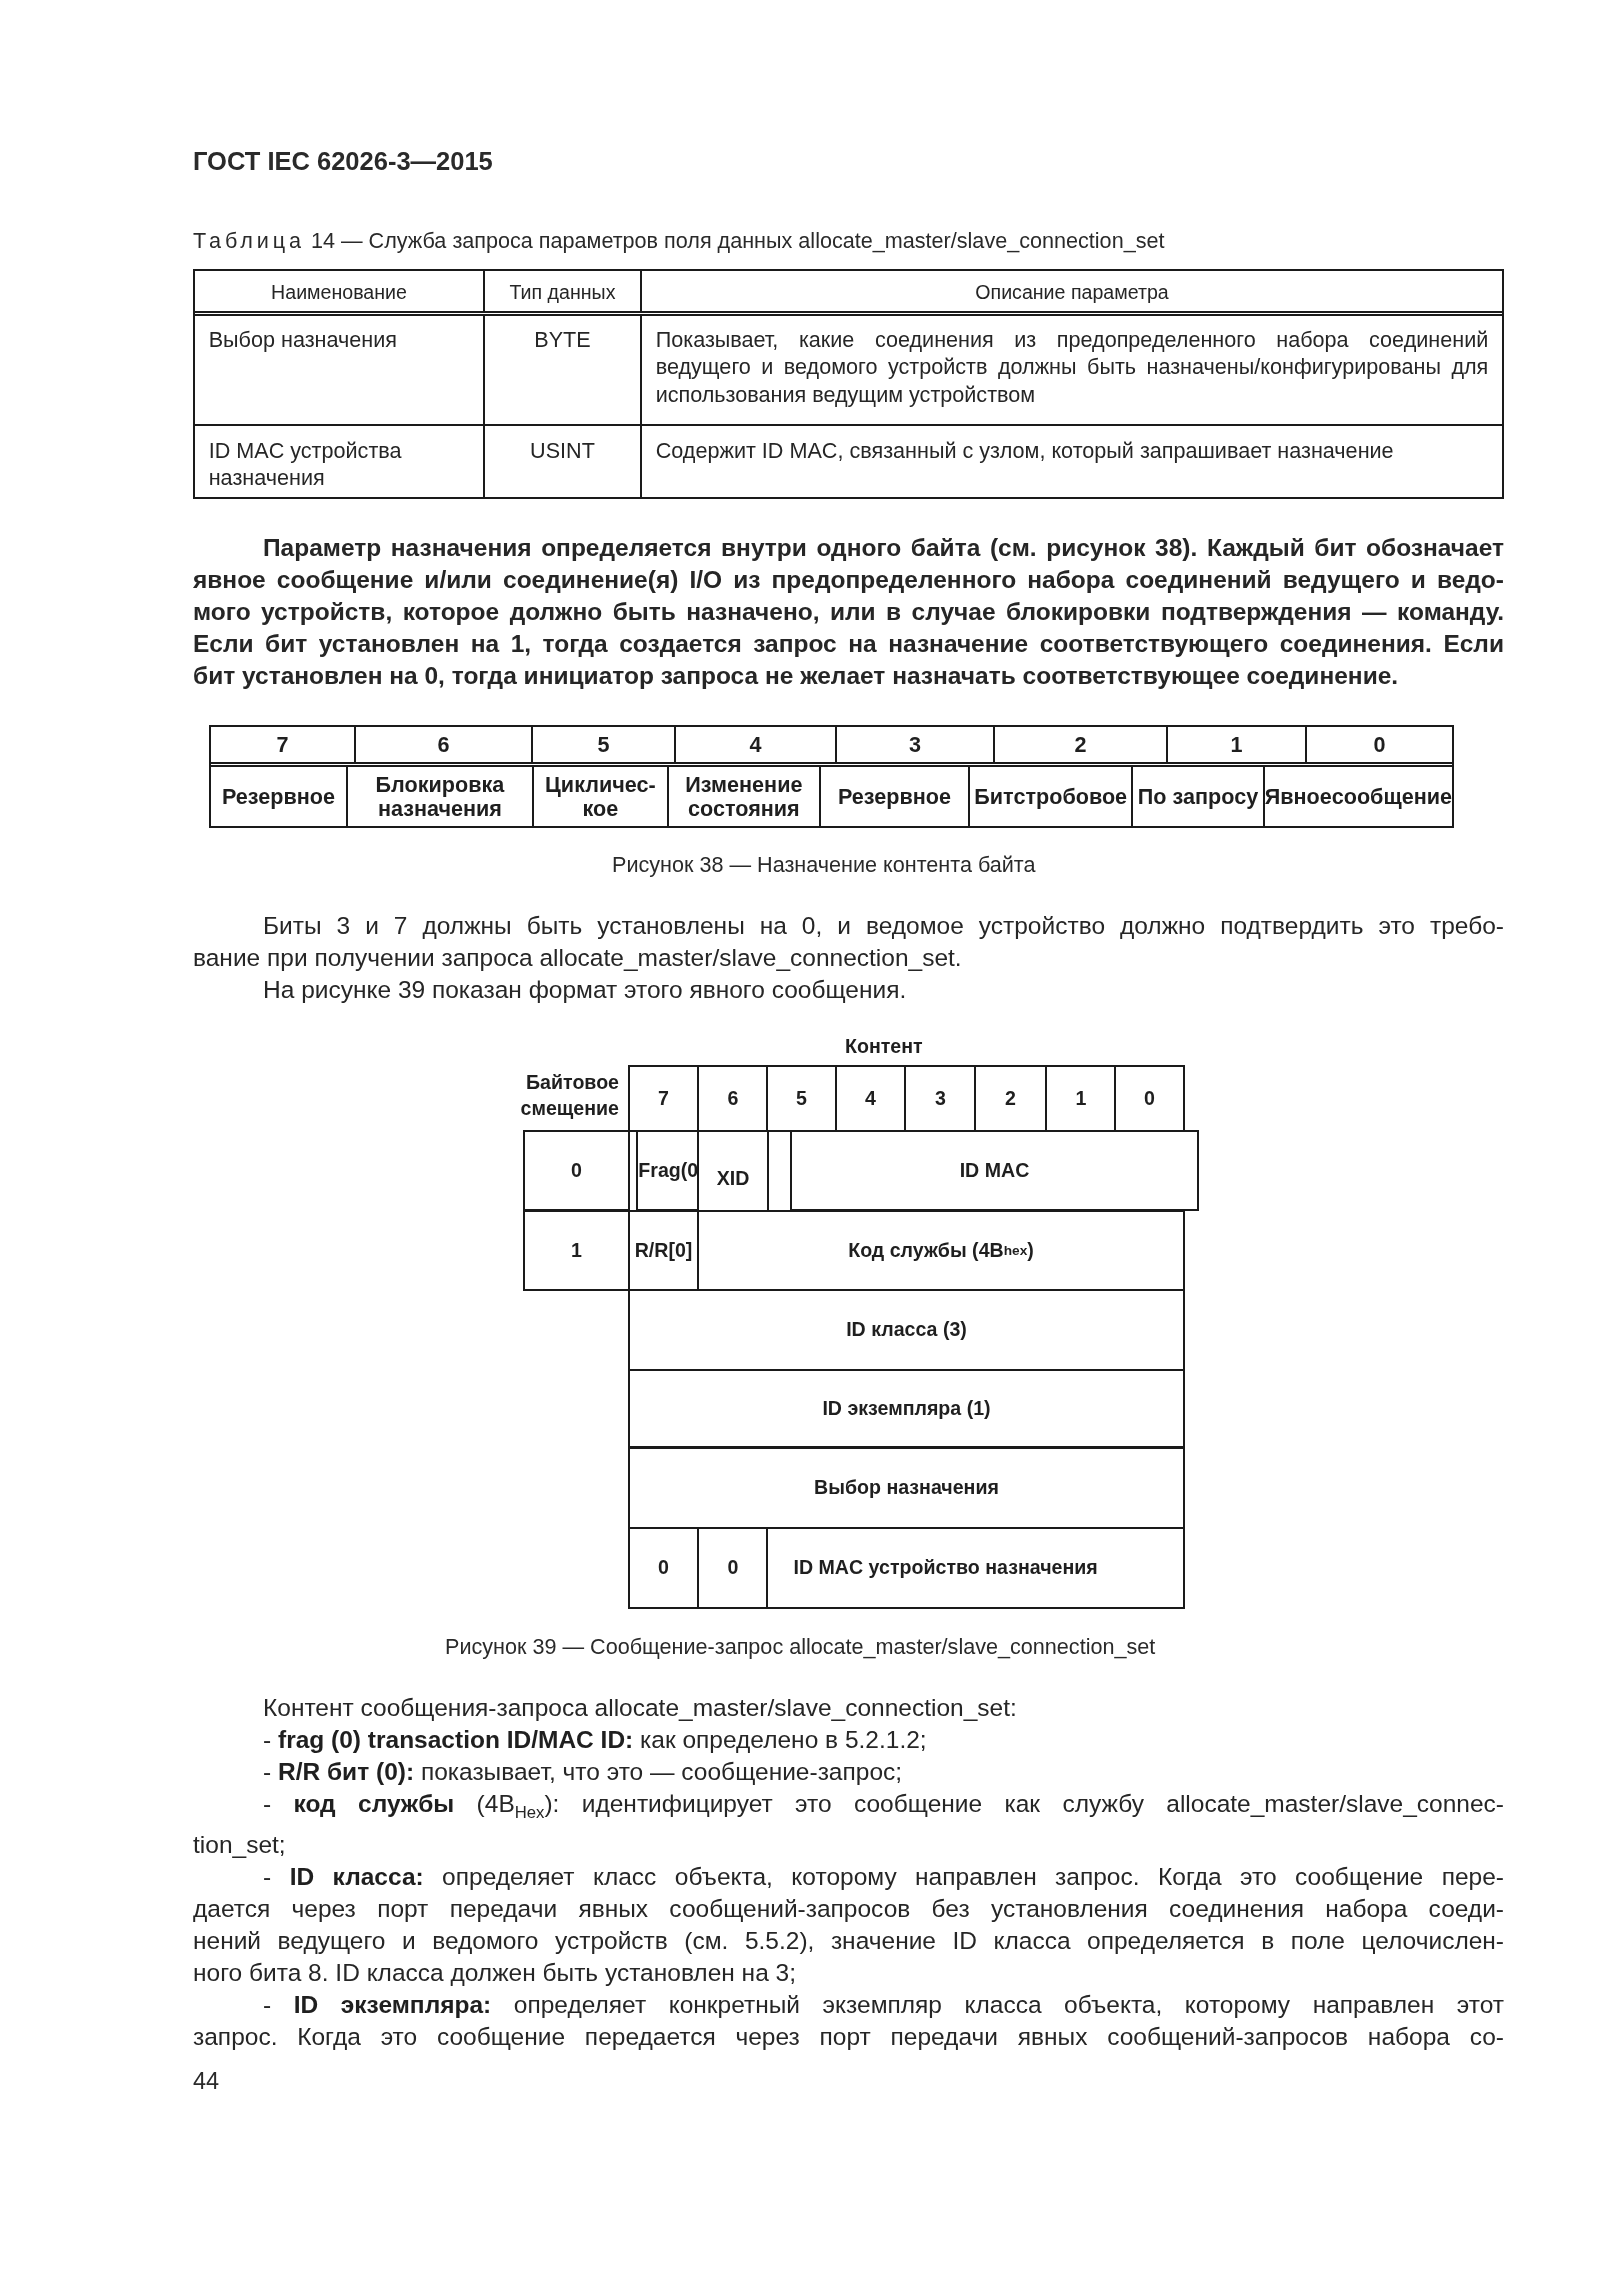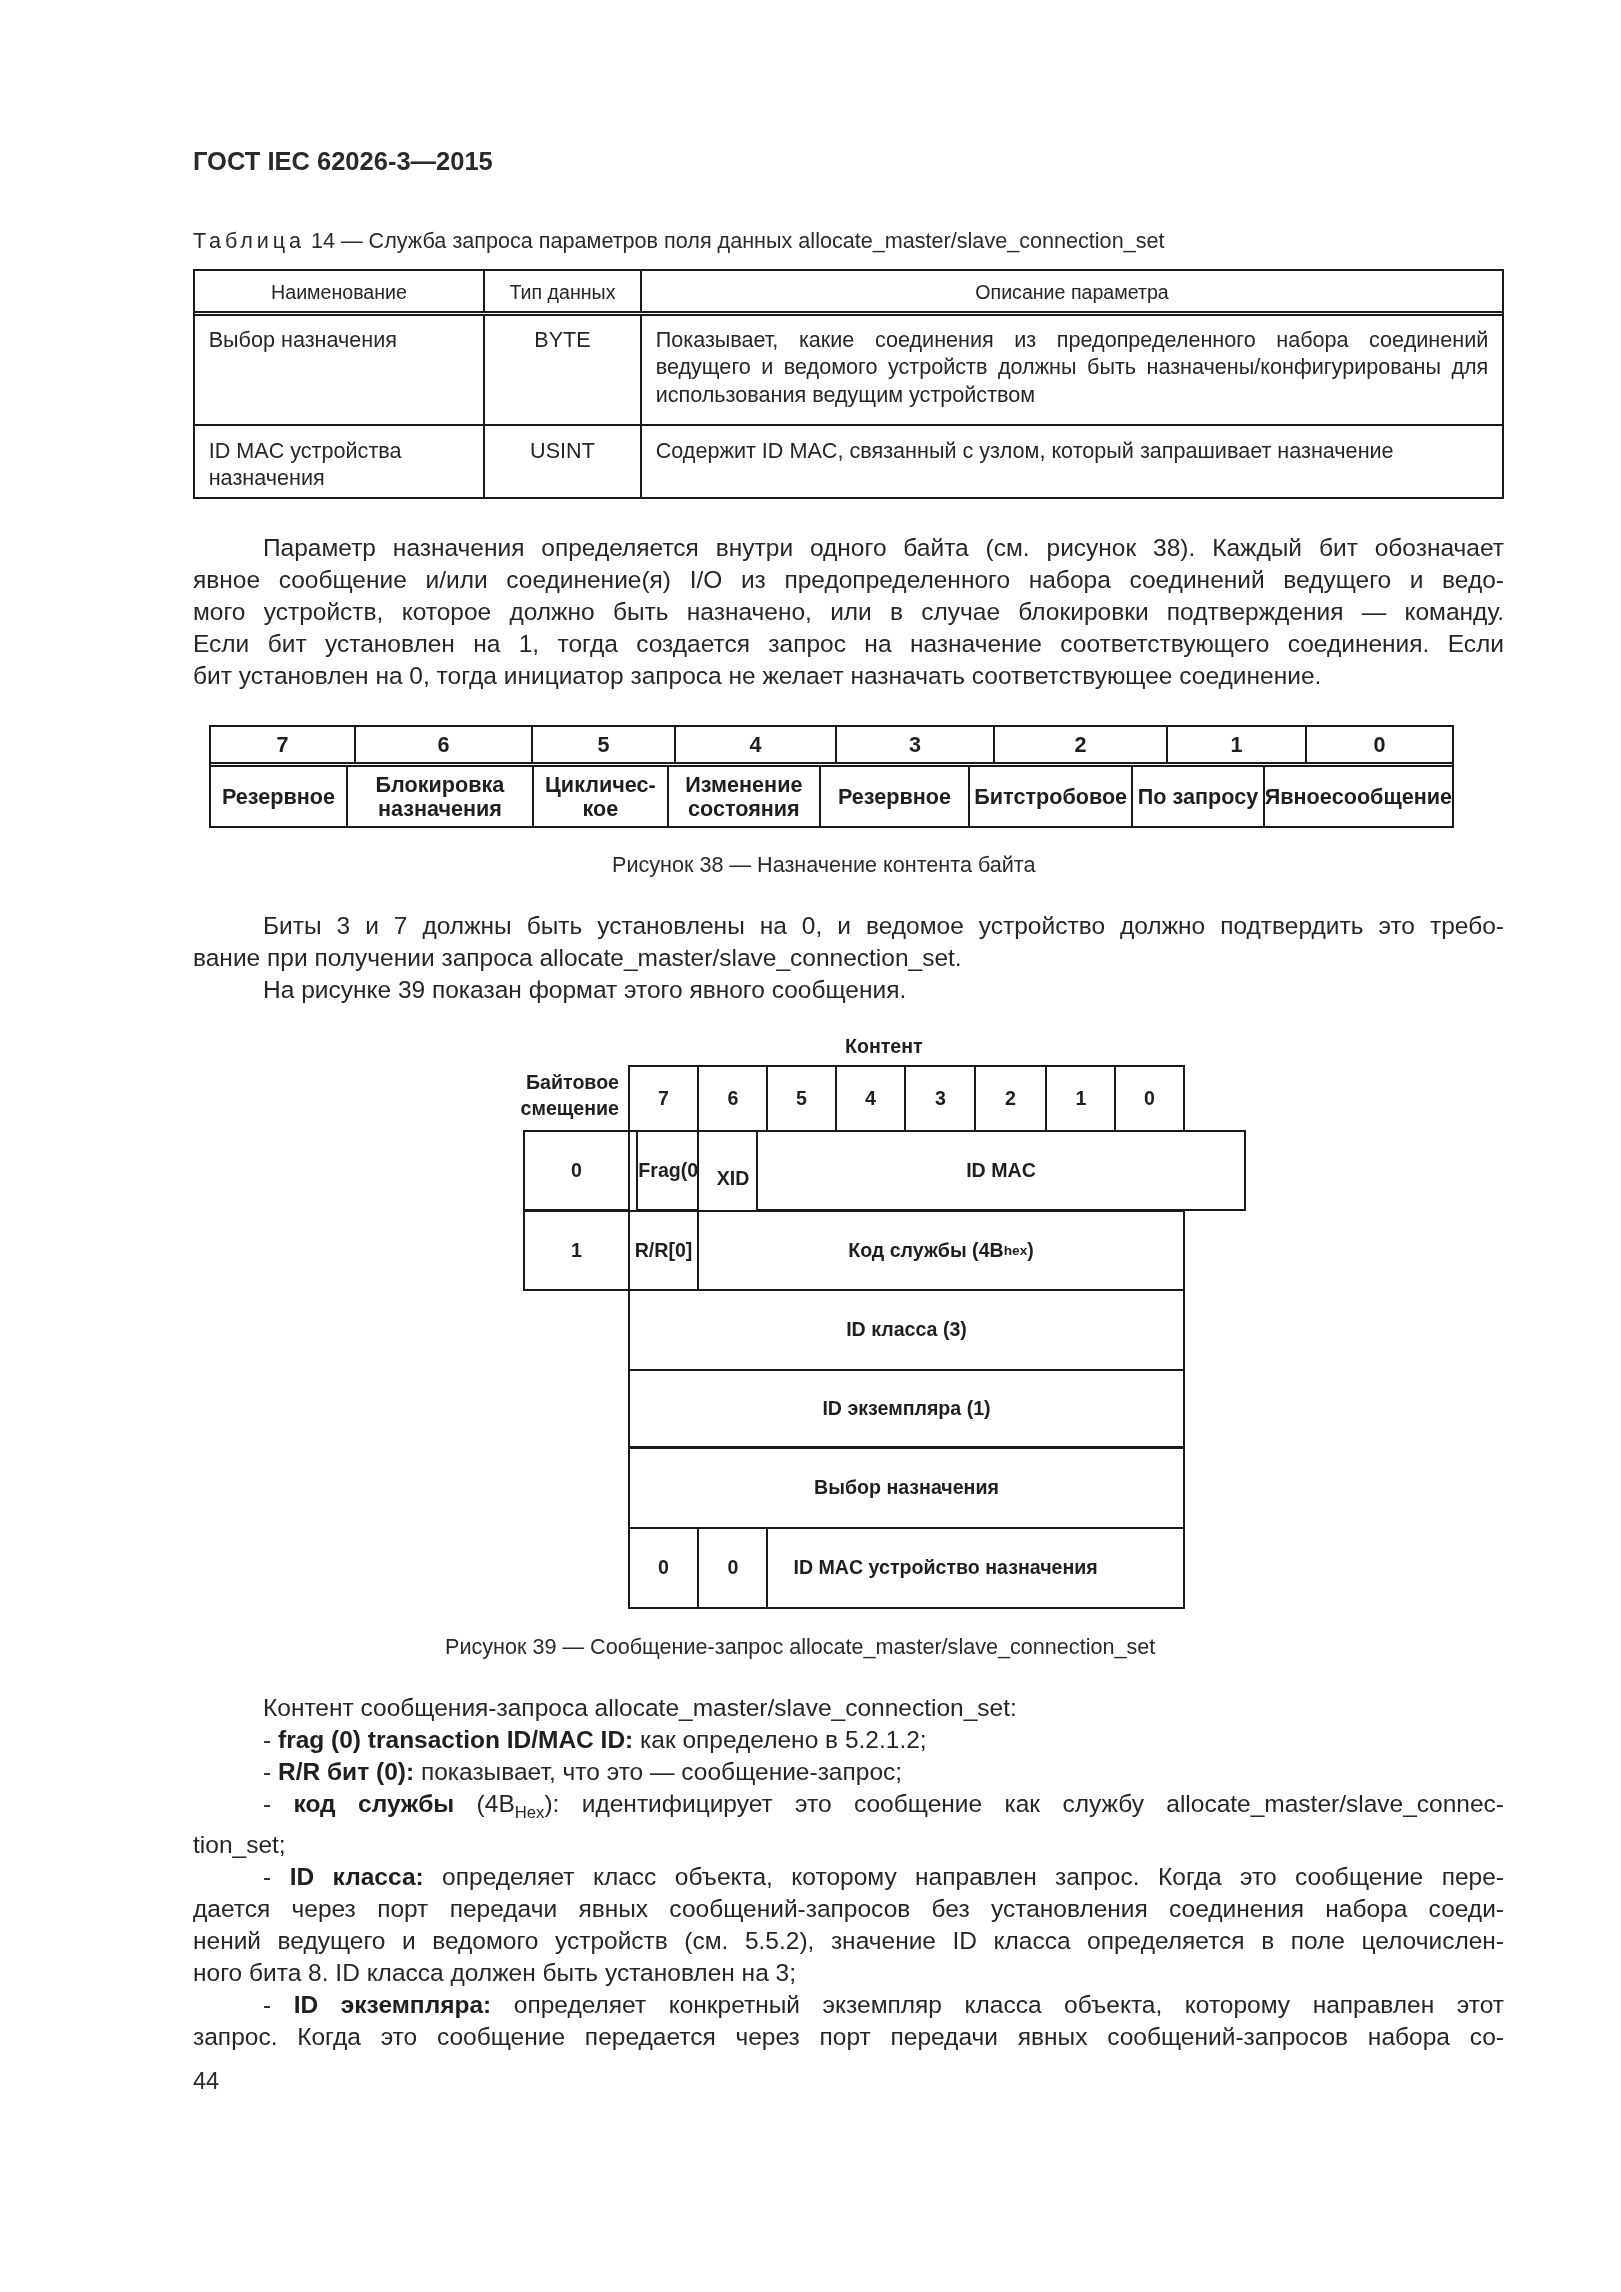--- a/index.html
+++ b/index.html
@@ -69,21 +69,21 @@
     <div class="cell c2">BYTE</div>
     <div class="cell c3">Показывает, какие соединения из предопределенного набора соединений ведущего и ведомого устройств должны быть назначены/конфигурированы для использования ведущим устройством</div>
   </div>
   <div class="row r2">
     <div class="cell c1">ID MAC устройства назначения</div>
     <div class="cell c2">USINT</div>
     <div class="cell c3">Содержит ID MAC, связанный с узлом, который запрашивает назначение</div>
   </div>
 </div>
 
-<div class="abs para" style="top:532px;">
+<div class="abs para" style="top:532px;font-weight:bold;">
   <span class="line"><span class="ind"></span><span>Параметр назначения определяется внутри одного байта (см. рисунок 38). Каждый бит обозначает</span></span>
   <span class="line">явное сообщение и/или соединение(я) I/O из предопределенного набора соединений ведущего и ведо-</span>
   <span class="line">мого устройств, которое должно быть назначено, или в случае блокировки подтверждения — команду.</span>
   <span class="line">Если бит установлен на 1, тогда создается запрос на назначение соответствующего соединения. Если</span>
   <span class="line last">бит установлен на 0, тогда инициатор запроса не желает назначать соответствующее соединение.</span>
 </div>
 
 <div class="abs f38">
   <div class="row hdr">
     <div class="cell" style="width:145px">7</div>
@@ -148,21 +148,21 @@
 <div class="abs f39-box" style="left:974px; top:1065px; width:73px; height:67px;">2</div>
 <div class="abs f39-box" style="left:1045px; top:1065px; width:72px; height:67px;">1</div>
 <div class="abs f39-box" style="left:1114px; top:1065px; width:71px; height:67px;">0</div>
 
 <div class="abs f39-box" style="left:523px; top:1130px; width:107px; height:81px;">0</div>
 <div class="abs f39-box" style="left:636px; top:1130px; width:71px; height:81px; flex-direction:row;">
   <span>Frag</span>
     <span>(0)</span>
 </div>
 <div class="abs f39-box" style="left:697px; top:1130px; width:72px; height:97px;">XID</div>
-<div class="abs f39-box" style="left:756px; top:1130px; width:490px; height:81px;">ID MAC</div>
+<div class="abs f39-box" style="left:790px; top:1130px; width:409px; height:81px;">ID MAC</div>
 
 <div class="abs f39-box" style="left:523px; top:1210px; width:107px; height:81px;">1</div>
 <div class="abs f39-box" style="left:628px; top:1210px; width:71px; height:81px; flex-direction:row;">
   <span>R/R</span>
     <span>[0]</span>
 </div>
 <div class="abs f39-box" style="left:697px; top:1210px; width:488px; height:81px;">
   <span>Код службы (4B</span>
     <sub>hex</sub>
     <span>)</span>

